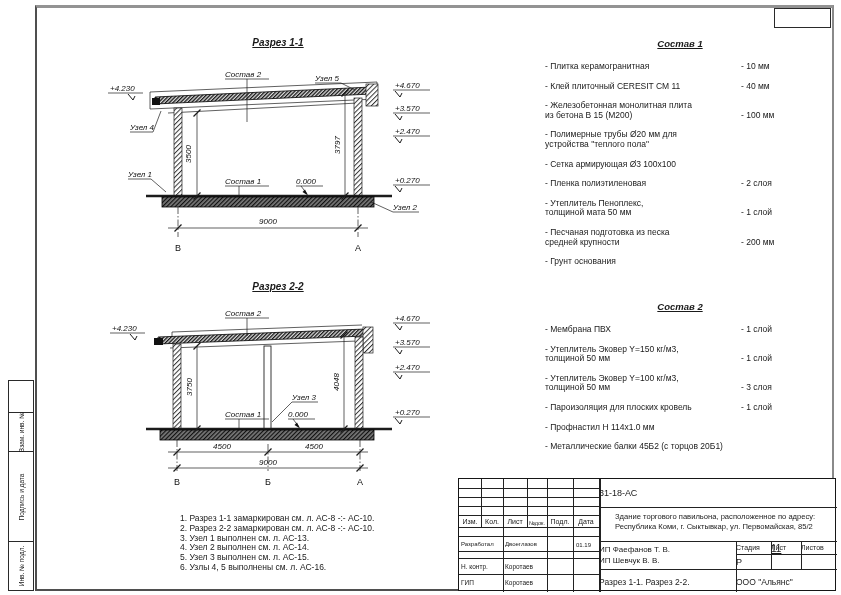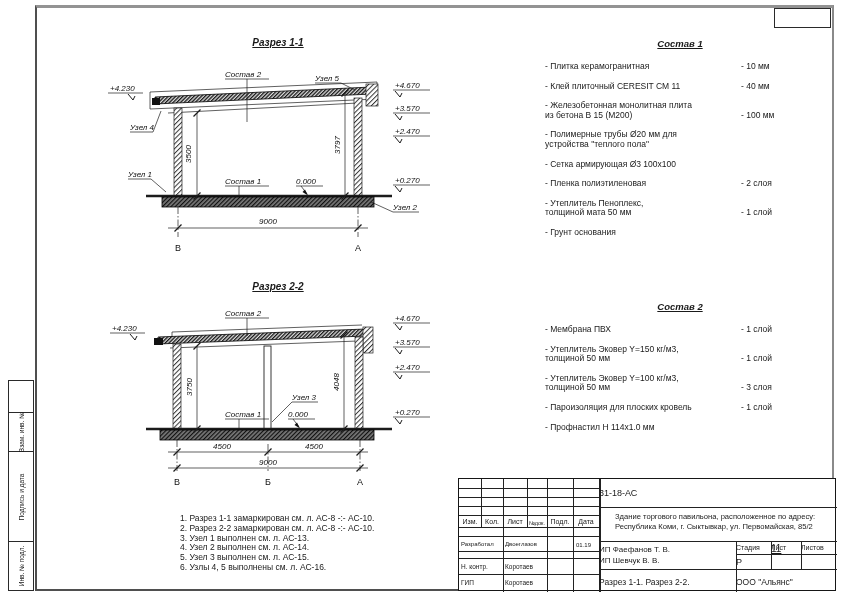--- a/index.html
+++ b/index.html
@@ -289,20 +289,25 @@
     <div class="item">
         <span class="t">- Пленка полиэтиленовая</span>
         <span class="v">- 2 слоя</span>
       </div>
     <div class="item">
         <span class="t">- Утеплитель Пеноплекс,
 толщиной мата 50 мм</span>
         <span class="v">- 1 слой</span>
       </div>
     <div class="item">
+        <span class="t">- Песчаная подготовка из песка
+средней крупности</span>
+        <span class="v">- 200 мм</span>
+      </div>
+    <div class="item">
         <span class="t">- Грунт основания</span>
         <span class="v"></span>
       </div>
   </div>
 </div>
 
 <div class="abs sostav" style="left:545px; top:301px;">
   <div class="sostav-title">Состав 2</div>
   <div class="items">
     <div class="item">
@@ -318,20 +323,24 @@
         <span class="t">- Утеплитель Эковер Y=100 кг/м3,
 толщиной 50 мм</span>
         <span class="v">- 3 слоя</span>
       </div>
     <div class="item">
         <span class="t">- Пароизоляция для плоских кровель</span>
         <span class="v">- 1 слой</span>
       </div>
     <div class="item">
         <span class="t">- Профнастил Н 114х1.0 мм</span>
+        <span class="v"></span>
+      </div>
+    <div class="item">
+        <span class="t">- Металлические балки 45Б2 (с торцов 20Б1)</span>
         <span class="v"></span>
       </div>
   </div>
 </div>
 
 <div class="abs notes" style="left:180px; top:514px;">
   <div>1. Разрез 1-1 замаркирован см. л. АС-8 -:- АС-10.</div>
   <div>2. Разрез 2-2 замаркирован см. л. АС-8 -:- АС-10.</div>
   <div>3. Узел 1 выполнен см. л. АС-13.</div>
   <div>4. Узел 2 выполнен см. л. АС-14.</div>

